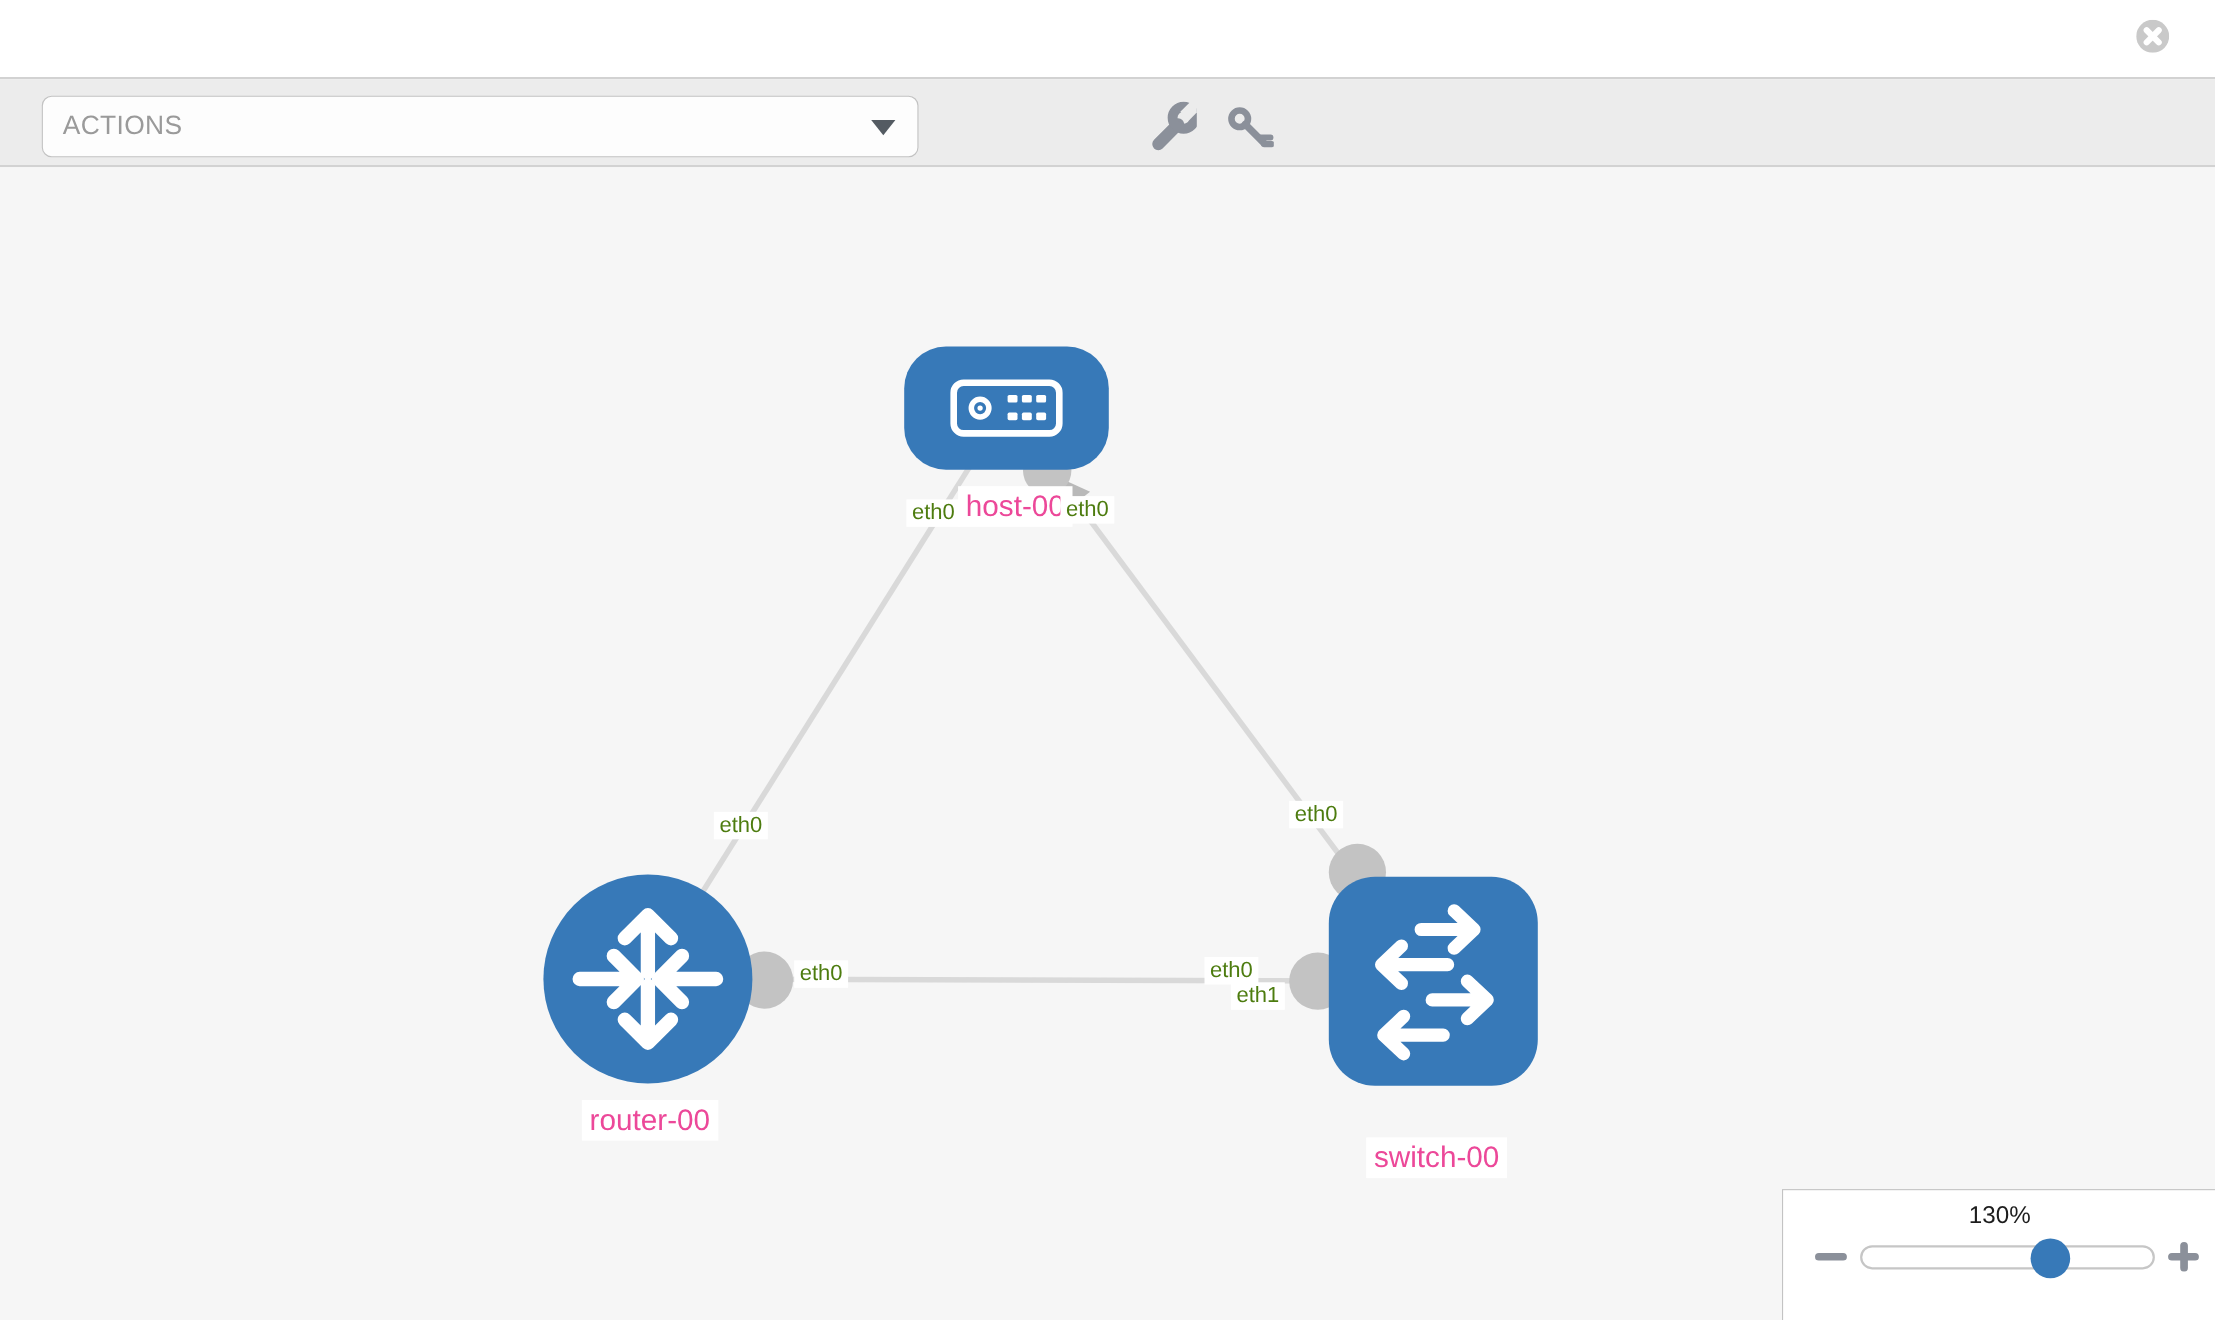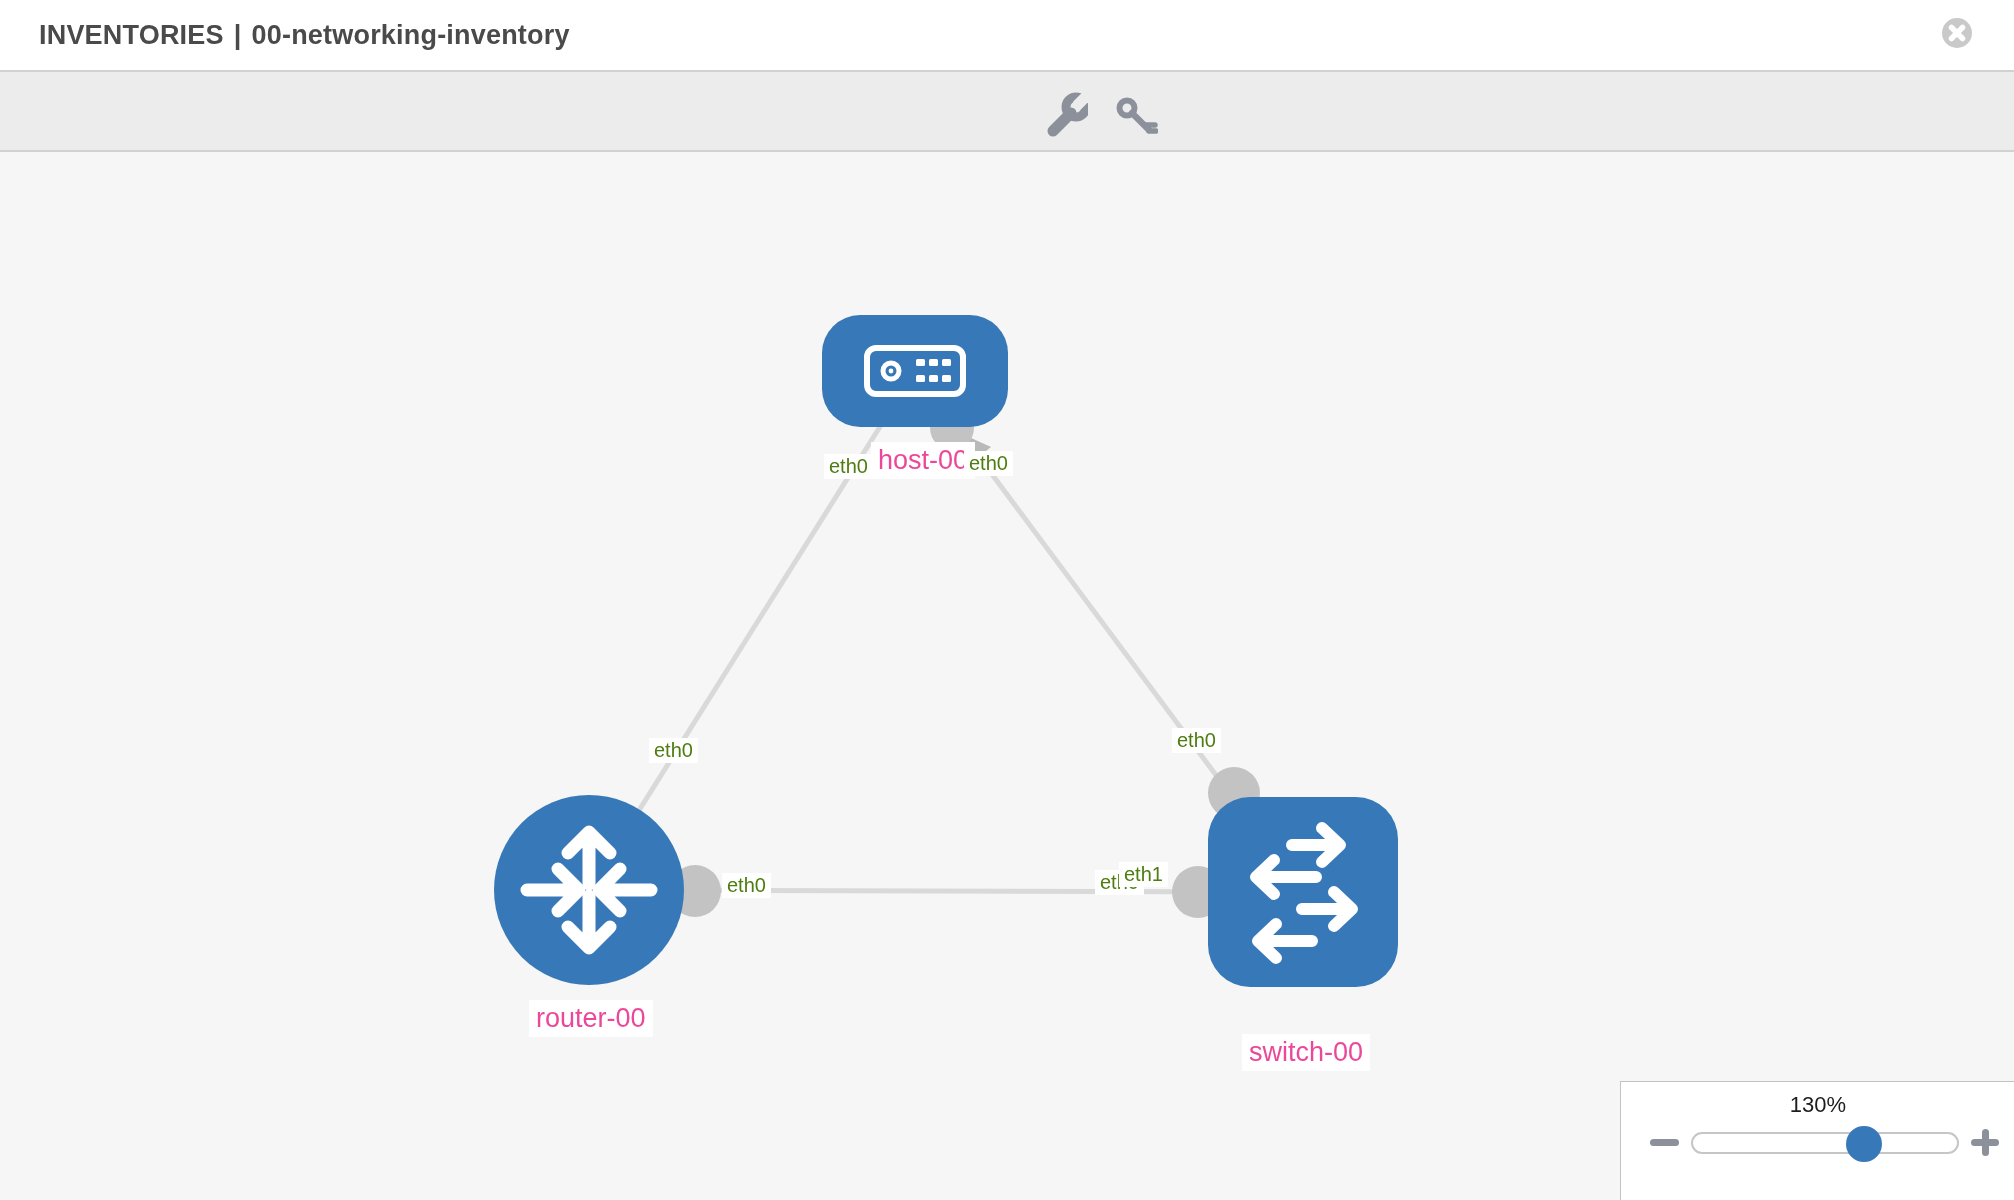--- a/index.html
+++ b/index.html
@@ -40,32 +40,33 @@
   .zoom-plus .ph2{left:12.5px;top:2px;width:7px;height:27px;}
   .slider-track{position:absolute;left:70px;top:50px;width:268px;height:22px;background:#fff;border:2px solid #c6c6c6;border-radius:13px;box-sizing:border-box;cursor:pointer;}
   .slider-thumb{position:absolute;left:225px;top:44px;width:36px;height:36px;border-radius:50%;background:#3779b8;cursor:grab;}
 </style>
 </head>
 <body>
 
 <div class="app">
 
   <header class="hdr">
-    <div class="title">
-      <span>INVENTORIES</span><span class="sep">|</span><span>00-networking-inventory</span>
-    </div>
     <svg class="close" viewBox="0 0 30 30">
       <circle cx="15" cy="15" r="15" fill="#c9c9c9"></circle>
       <line x1="9.5" y1="9.5" x2="20.5" y2="20.5" stroke="#fff" stroke-width="5.5" stroke-linecap="round"></line>
       <line x1="20.5" y1="9.5" x2="9.5" y2="20.5" stroke="#fff" stroke-width="5.5" stroke-linecap="round"></line>
     </svg>
   </header>
 
   <div class="tbar">
 
+    <div class="select sel-actions">
+      <span class="ph">ACTIONS</span>
+      <span class="caret"></span>
+    </div>
 
     <svg class="tool-icon" style="left:1042px;top:20px;" width="46" height="46" viewBox="1040 92 46 46">
       <line x1="1051" y1="131" x2="1069" y2="113" stroke="#8b909a" stroke-width="11" stroke-linecap="round"></line>
       <circle cx="1074" cy="107" r="10" fill="none" stroke="#8b909a" stroke-width="9"></circle>
       <rect x="1072" y="93" width="20" height="11" fill="#ececec" transform="rotate(-45 1082 98.5)"></rect>
     </svg>
 
     <svg class="tool-icon" style="left:1114px;top:24px;" width="44" height="44" viewBox="1114 96 44 44">
       <circle cx="1127" cy="108" r="7.5" fill="none" stroke="#8b909a" stroke-width="6"></circle>
       <line x1="1132" y1="113" x2="1149" y2="130" stroke="#8b909a" stroke-width="6.5" stroke-linecap="round"></line>
@@ -135,21 +136,21 @@
     <div class="chip node-label" style="left:871px;top:290px;">host-00</div>
     <div class="chip node-label" style="left:529px;top:848px;">router-00</div>
     <div class="chip node-label" style="left:1242px;top:846px;margin-top:36px;">switch-00</div>
 
     <div class="chip iface-label" style="left:824px;top:302px;">eth0</div>
     <div class="chip iface-label" style="left:964px;top:299px;">eth0</div>
     <div class="chip iface-label" style="left:649px;top:586px;">eth0</div>
     <div class="chip iface-label" style="left:1172px;top:576px;">eth0</div>
     <div class="chip iface-label" style="left:722px;top:721px;">eth0</div>
     <div class="chip iface-label" style="left:1095px;top:718px;">eth0</div>
-    <div class="chip iface-label" style="left:1119px;top:710px;">eth1</div>
+    <div class="chip iface-label" style="left:1119px;top:741px;">eth1</div>
 
     <div class="zoom-panel">
       <div class="zoom-level">130%</div>
       <div class="zbar zoom-minus"></div>
       <div class="slider-track"></div>
       <div class="slider-thumb"></div>
       <div class="zoom-plus">
         <div class="zbar ph1"></div>
         <div class="zbar ph2"></div>
       </div>

